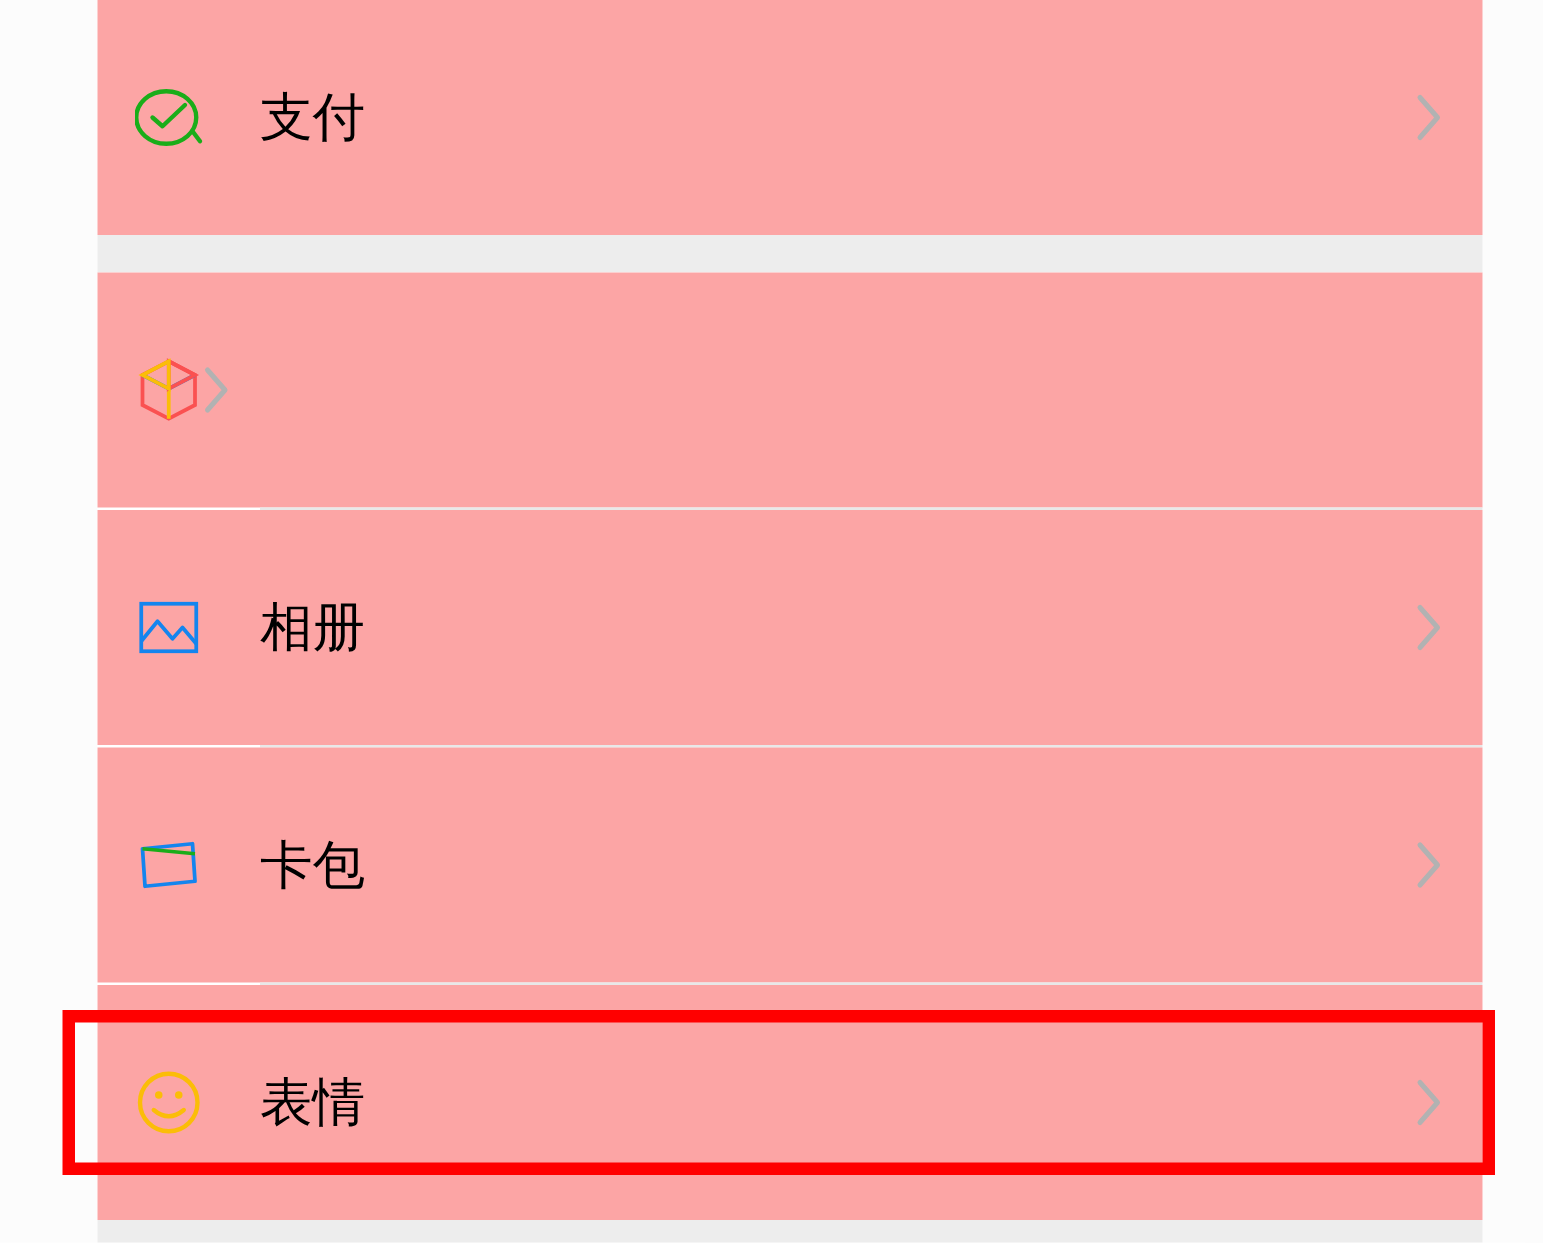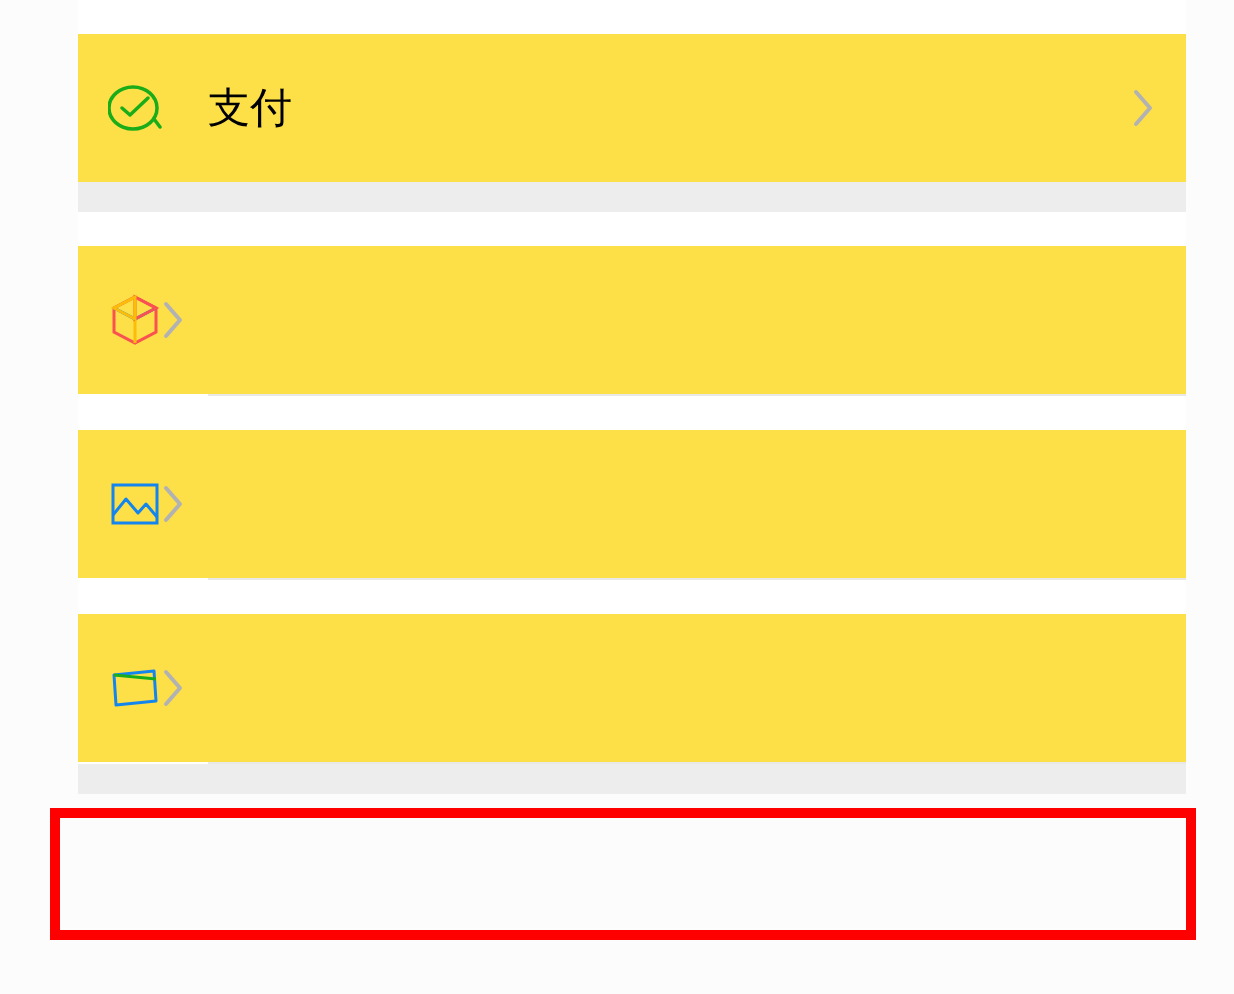--- a/index.html
+++ b/index.html
@@ -22,26 +22,25 @@
     }
     .gap {
       height: 30px;
       background: #ededed;
       margin-left: 78px;
       margin-right: 48px;
     }
     .item {
       display: flex;
       align-items: center;
-      height: 148px;
+      height: 188px;
       padding-left: 30px;
       padding-right: 30px;
       cursor: pointer;
-      background: #fde047;
-      margin-top: 34px;
+      background: #fca5a5;
     }
     .item .icon-wrap {
       width: 54px;
       height: 54px;
       display: flex;
       align-items: center;
       justify-content: center;
       flex-shrink: 0;
     }
     .item .label {
@@ -112,45 +111,63 @@
 
     <div class="divider"></div>
 
     <div class="item">
       <span class="icon-wrap">
         <svg width="54" height="54" viewBox="0 0 54 54">
           <rect x="5" y="8" width="44" height="38" fill="none" stroke="#1485ee" stroke-width="3"></rect>
           <path d="M 5 38 L 18 22 L 30 36 L 38 27 L 49 40" fill="none" stroke="#1485ee" stroke-width="3" stroke-linejoin="round"></path>
         </svg>
       </span>
+      <span class="label">相册</span>
       <span class="chevron">
         <svg width="24" height="40" viewBox="0 0 24 40">
           <path d="M 4 4 L 18 20 L 4 36" fill="none" stroke="#b2b2b2" stroke-width="4" stroke-linecap="round" stroke-linejoin="round"></path>
         </svg>
       </span>
     </div>
 
     <div class="divider"></div>
 
     <div class="item">
       <span class="icon-wrap">
         <svg width="54" height="54" viewBox="0 0 54 54">
           <path d="M 6 14 L 46 10 L 48 40 L 8 44 Z" fill="none" stroke="#1485ee" stroke-width="3" stroke-linejoin="round"></path>
           <path d="M 6 14 L 48 18" fill="none" stroke="#1aad19" stroke-width="3"></path>
         </svg>
       </span>
+      <span class="label">卡包</span>
       <span class="chevron">
         <svg width="24" height="40" viewBox="0 0 24 40">
           <path d="M 4 4 L 18 20 L 4 36" fill="none" stroke="#b2b2b2" stroke-width="4" stroke-linecap="round" stroke-linejoin="round"></path>
         </svg>
       </span>
     </div>
 
     <div class="divider"></div>
 
+    <div class="item">
+      <span class="icon-wrap">
+        <svg width="54" height="54" viewBox="0 0 54 54">
+          <circle cx="27" cy="27" r="23" fill="none" stroke="#fbbd08" stroke-width="3.5"></circle>
+          <circle cx="19" cy="21" r="3" fill="#fbbd08"></circle>
+          <circle cx="35" cy="21" r="3" fill="#fbbd08"></circle>
+          <path d="M 15 33 Q 27 43 39 33" fill="none" stroke="#fbbd08" stroke-width="3.5" stroke-linecap="round"></path>
+        </svg>
+      </span>
+      <span class="label">表情</span>
+      <span class="chevron">
+        <svg width="24" height="40" viewBox="0 0 24 40">
+          <path d="M 4 4 L 18 20 L 4 36" fill="none" stroke="#b2b2b2" stroke-width="4" stroke-linecap="round" stroke-linejoin="round"></path>
+        </svg>
+      </span>
+    </div>
   </div>
 
   <div class="gap"></div>
 
 
 </div>
 
 <div class="highlight-box" style="top:808px;left:50px;width:1146px;height:132px;"></div>
 
 </body></html>

